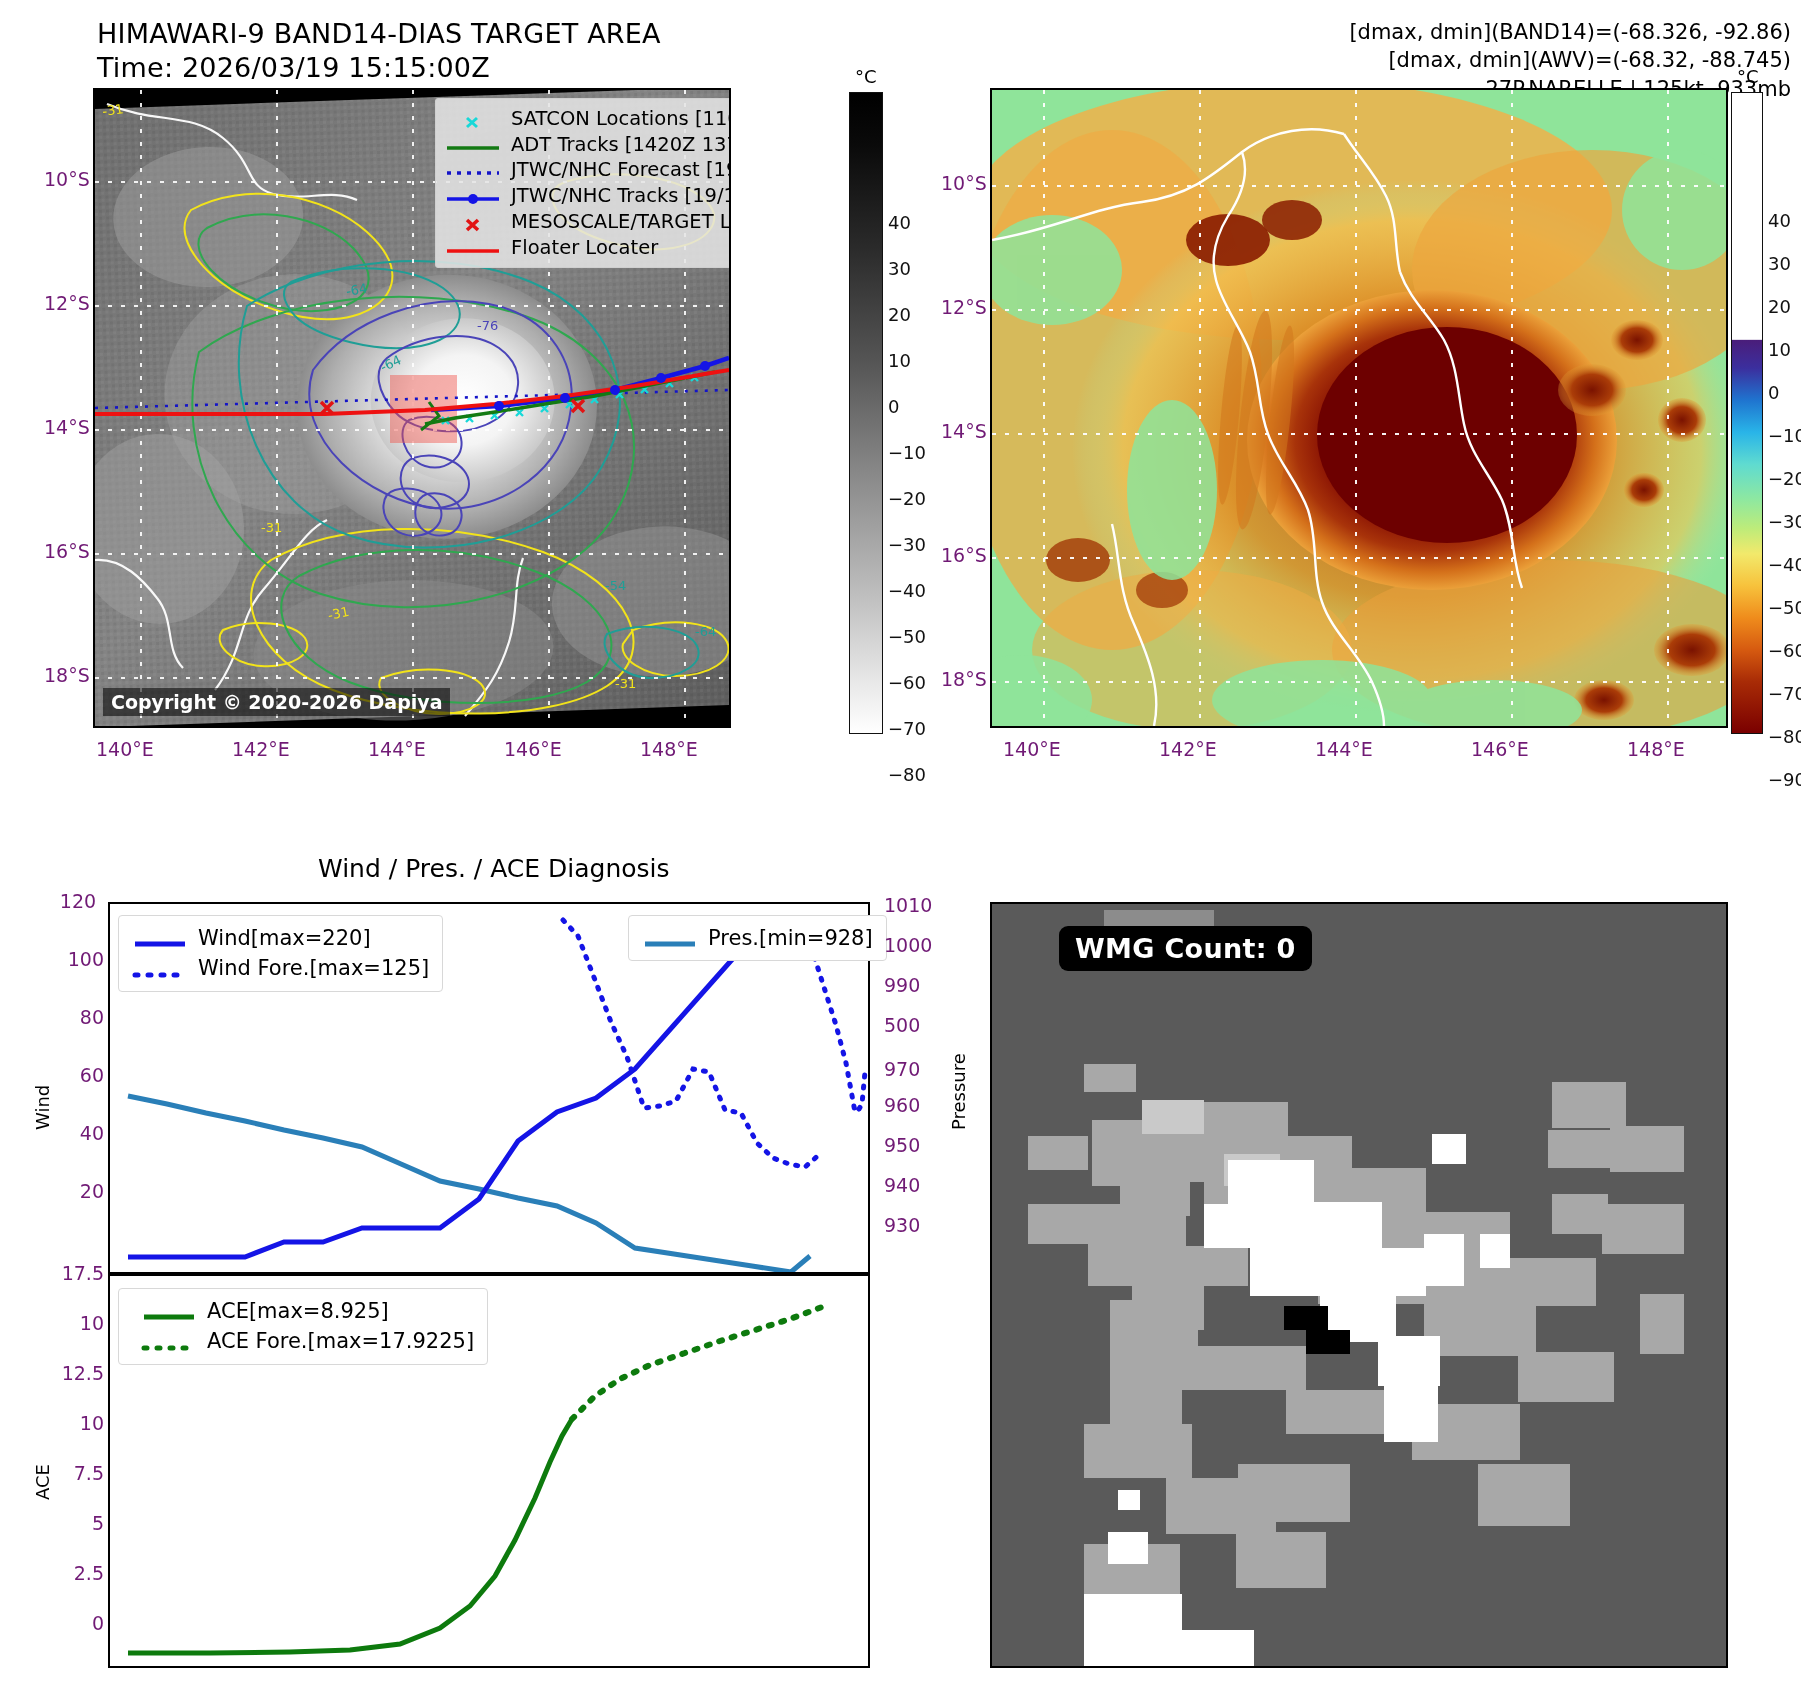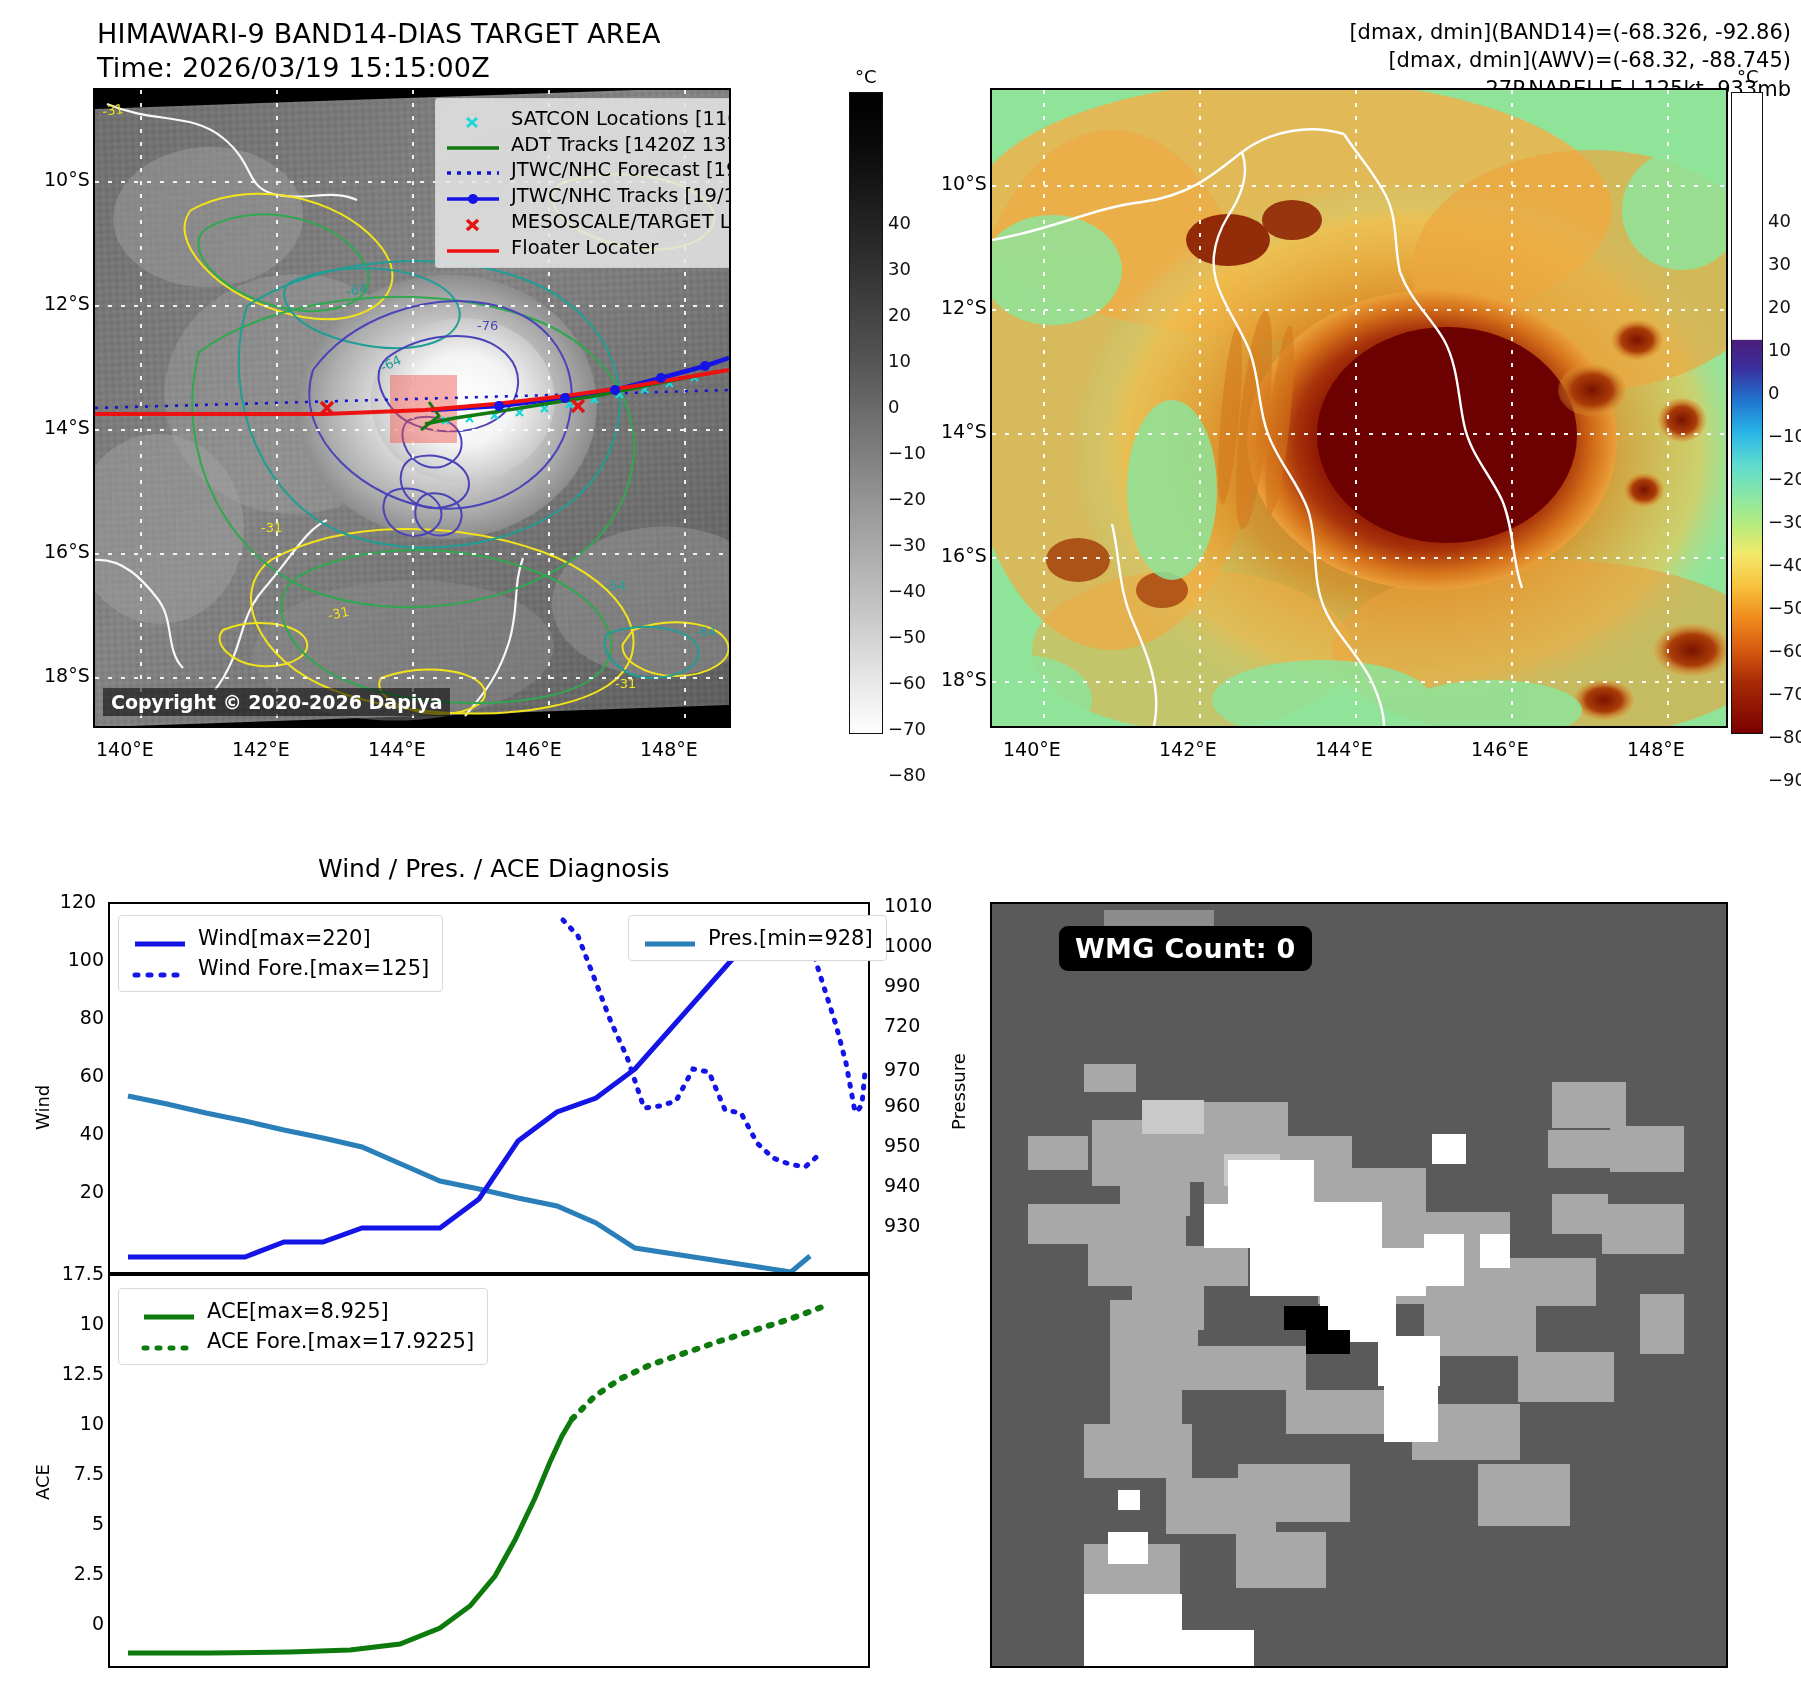--- a/index.html
+++ b/index.html
@@ -1,21 +1,21 @@
 <!DOCTYPE html>
 <html><head>
 <meta charset="utf-8">
 <style>
   html,body{margin:0;padding:0;background:#fff;}
   body{width:1801px;height:1690px;position:relative;
        font-family:"DejaVu Sans","Liberation Sans",sans-serif;color:#000;}
   .abs{position:absolute;}
   .ttl{font-size:27px;letter-spacing:.2px;white-space:nowrap;}
   .hdr{font-size:21px;text-align:right;white-space:nowrap;line-height:1.35;}
-  .tick{font-size:19px;color:#000000;white-space:nowrap;}
+  .tick{font-size:19px;color:#701a75;white-space:nowrap;}
   .ticksm{font-size:18px;color:#111;white-space:nowrap;}
   .cbtitle{font-size:18px;}
   .panelbox{border:2.5px solid #000;box-sizing:border-box;overflow:hidden;position:absolute;}
   .legendbox{background:rgba(229,229,229,.86);border:1px solid #cfcfcf;border-radius:3px;
              padding:7px 11px 7px 9px;font-size:19.5px;line-height:1.32;}
   .lgrow{display:flex;align-items:center;gap:10px;white-space:nowrap;}
   .lgkey{width:56px;height:16px;position:relative;flex:none;}
   .chartlegend{background:#fff;border:1px solid #d8d8d8;border-radius:4px;
                padding:7px 13px;font-size:21px;line-height:1.45;}
   .wmg{background:#000;color:#fff;font-weight:bold;font-size:27px;
@@ -444,21 +444,21 @@
   <div class="tick" style="position:absolute;top:162px;width:52px;text-align:right;">60</div>
   <div class="tick" style="position:absolute;top:220px;width:52px;text-align:right;">40</div>
   <div class="tick" style="position:absolute;top:278px;width:52px;text-align:right;">20</div>
 </div>
 
 <div class="abs vlab" style="left:948px;top:1130px;">Pressure</div>
 <div class="abs" style="left:884px;top:902px;">
   <div class="tick" style="position:absolute;top:-8px;">1010</div>
   <div class="tick" style="position:absolute;top:32px;">1000</div>
   <div class="tick" style="position:absolute;top:72px;">990</div>
-  <div class="tick" style="position:absolute;top:112px;">720</div>
+  <div class="tick" style="position:absolute;top:112px;">500</div>
   <div class="tick" style="position:absolute;top:156px;">970</div>
   <div class="tick" style="position:absolute;top:192px;">960</div>
   <div class="tick" style="position:absolute;top:232px;">950</div>
   <div class="tick" style="position:absolute;top:272px;">940</div>
   <div class="tick" style="position:absolute;top:312px;">930</div>
 </div>
 
 <div class="panelbox" style="left:108px;top:1274px;width:762px;height:394px;background:#fff;">
   <svg width="758" height="390" viewBox="0 0 758 390">
 

